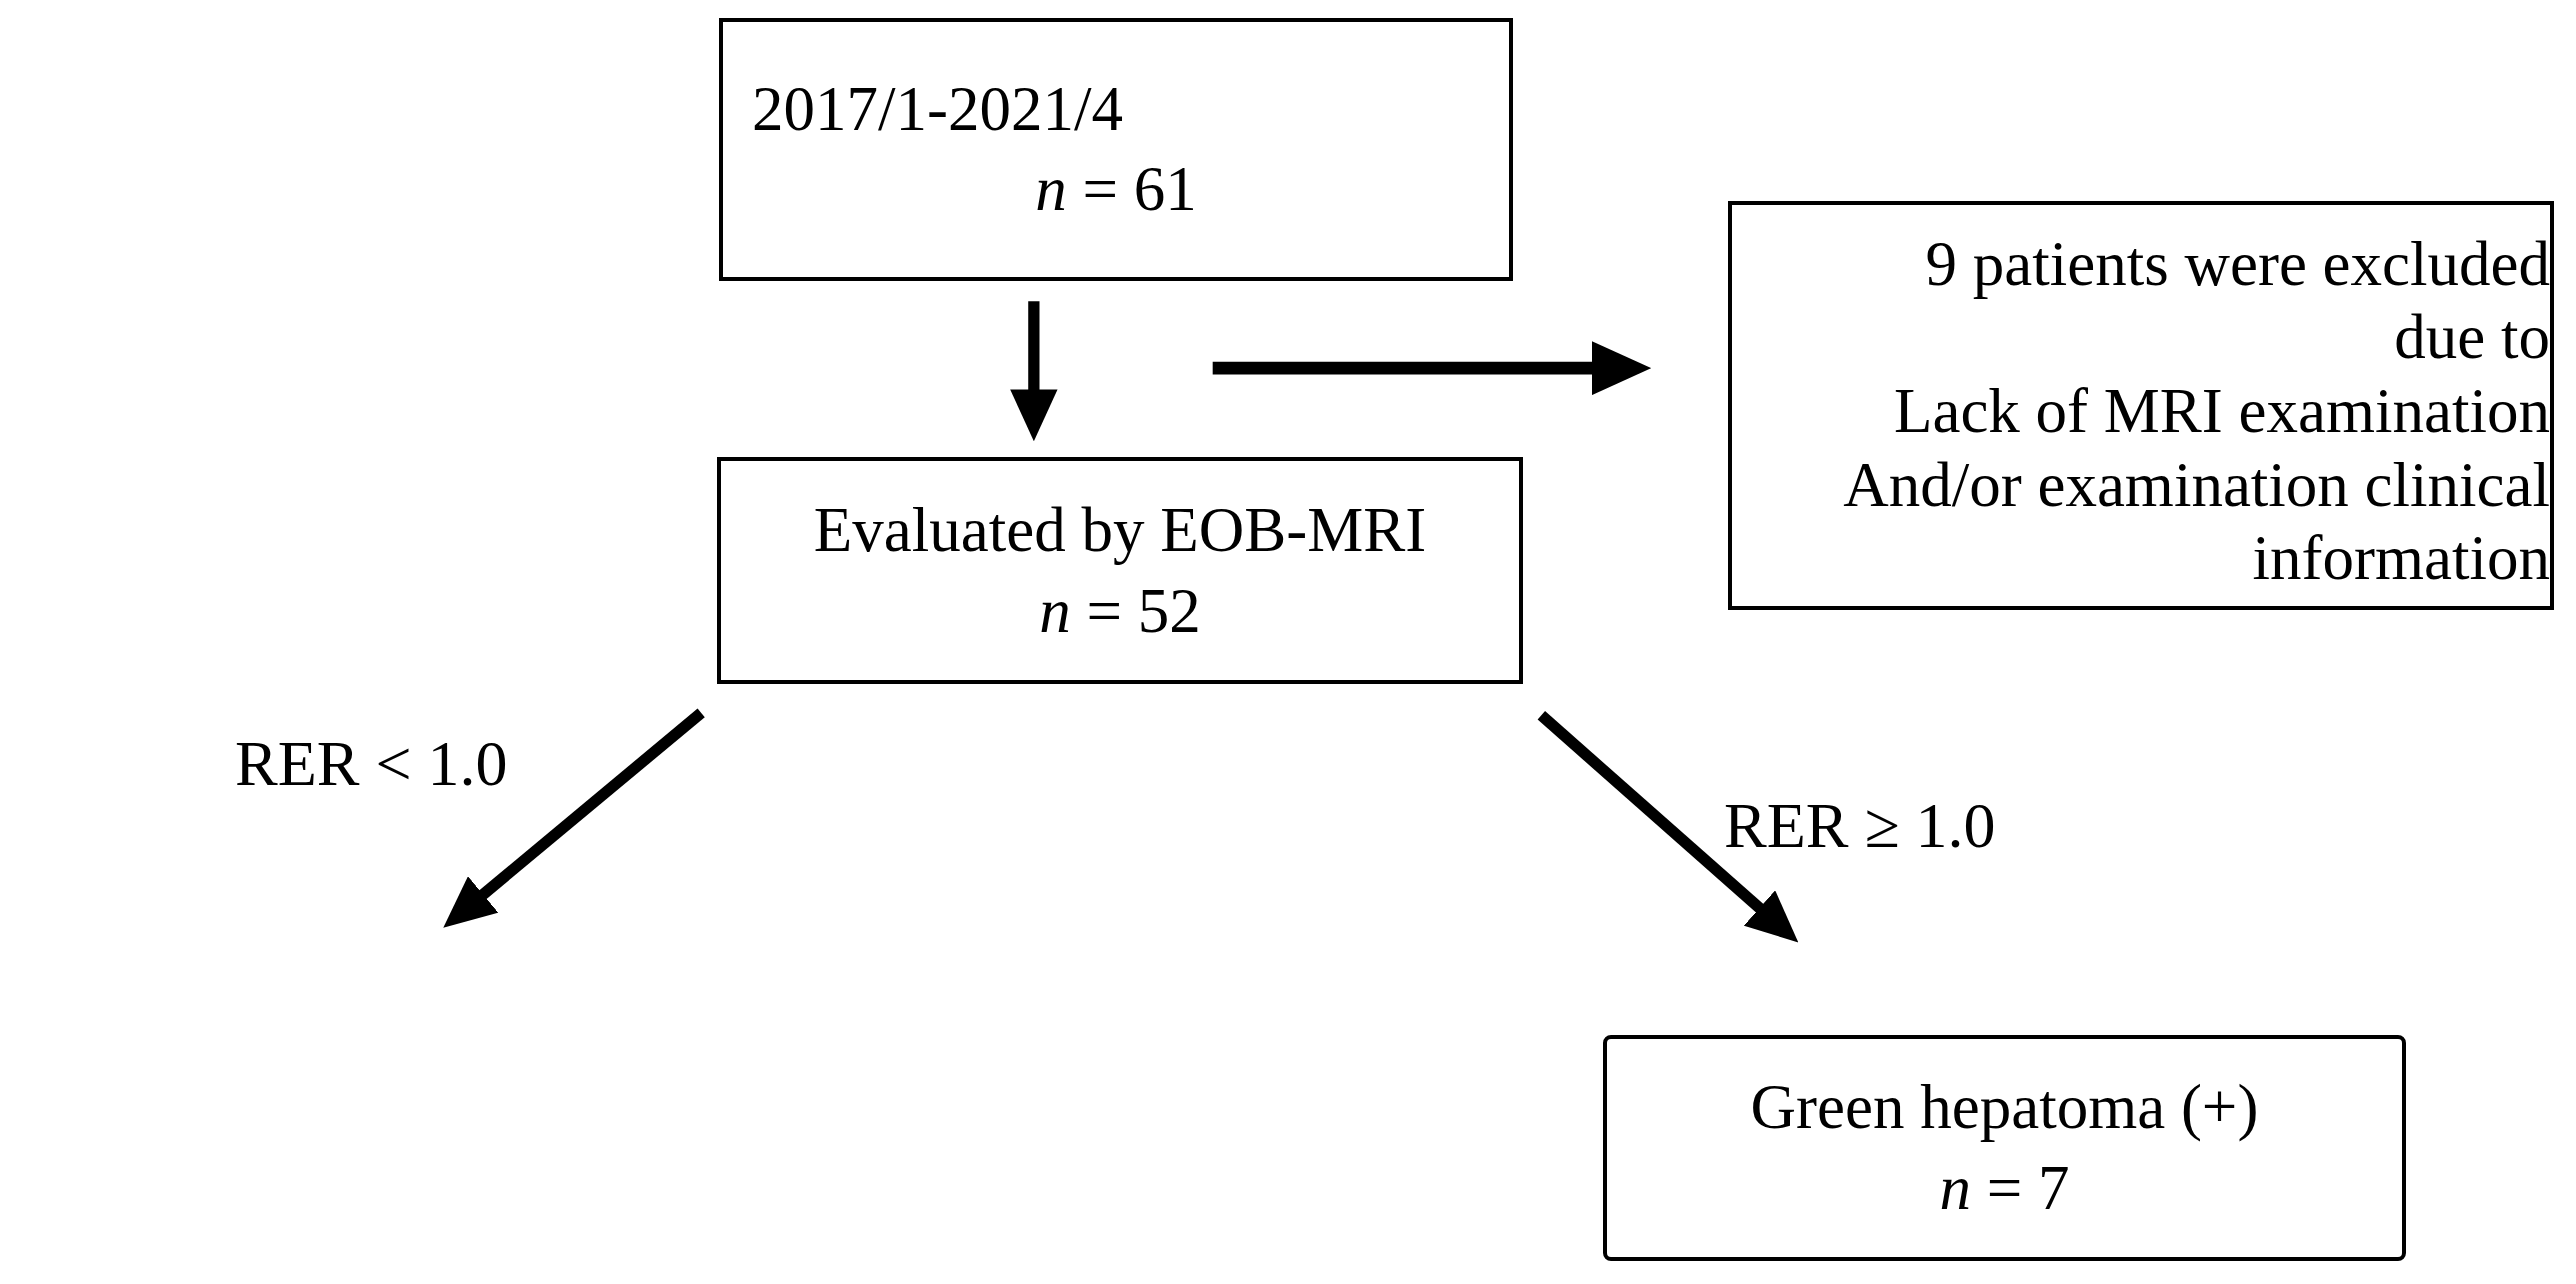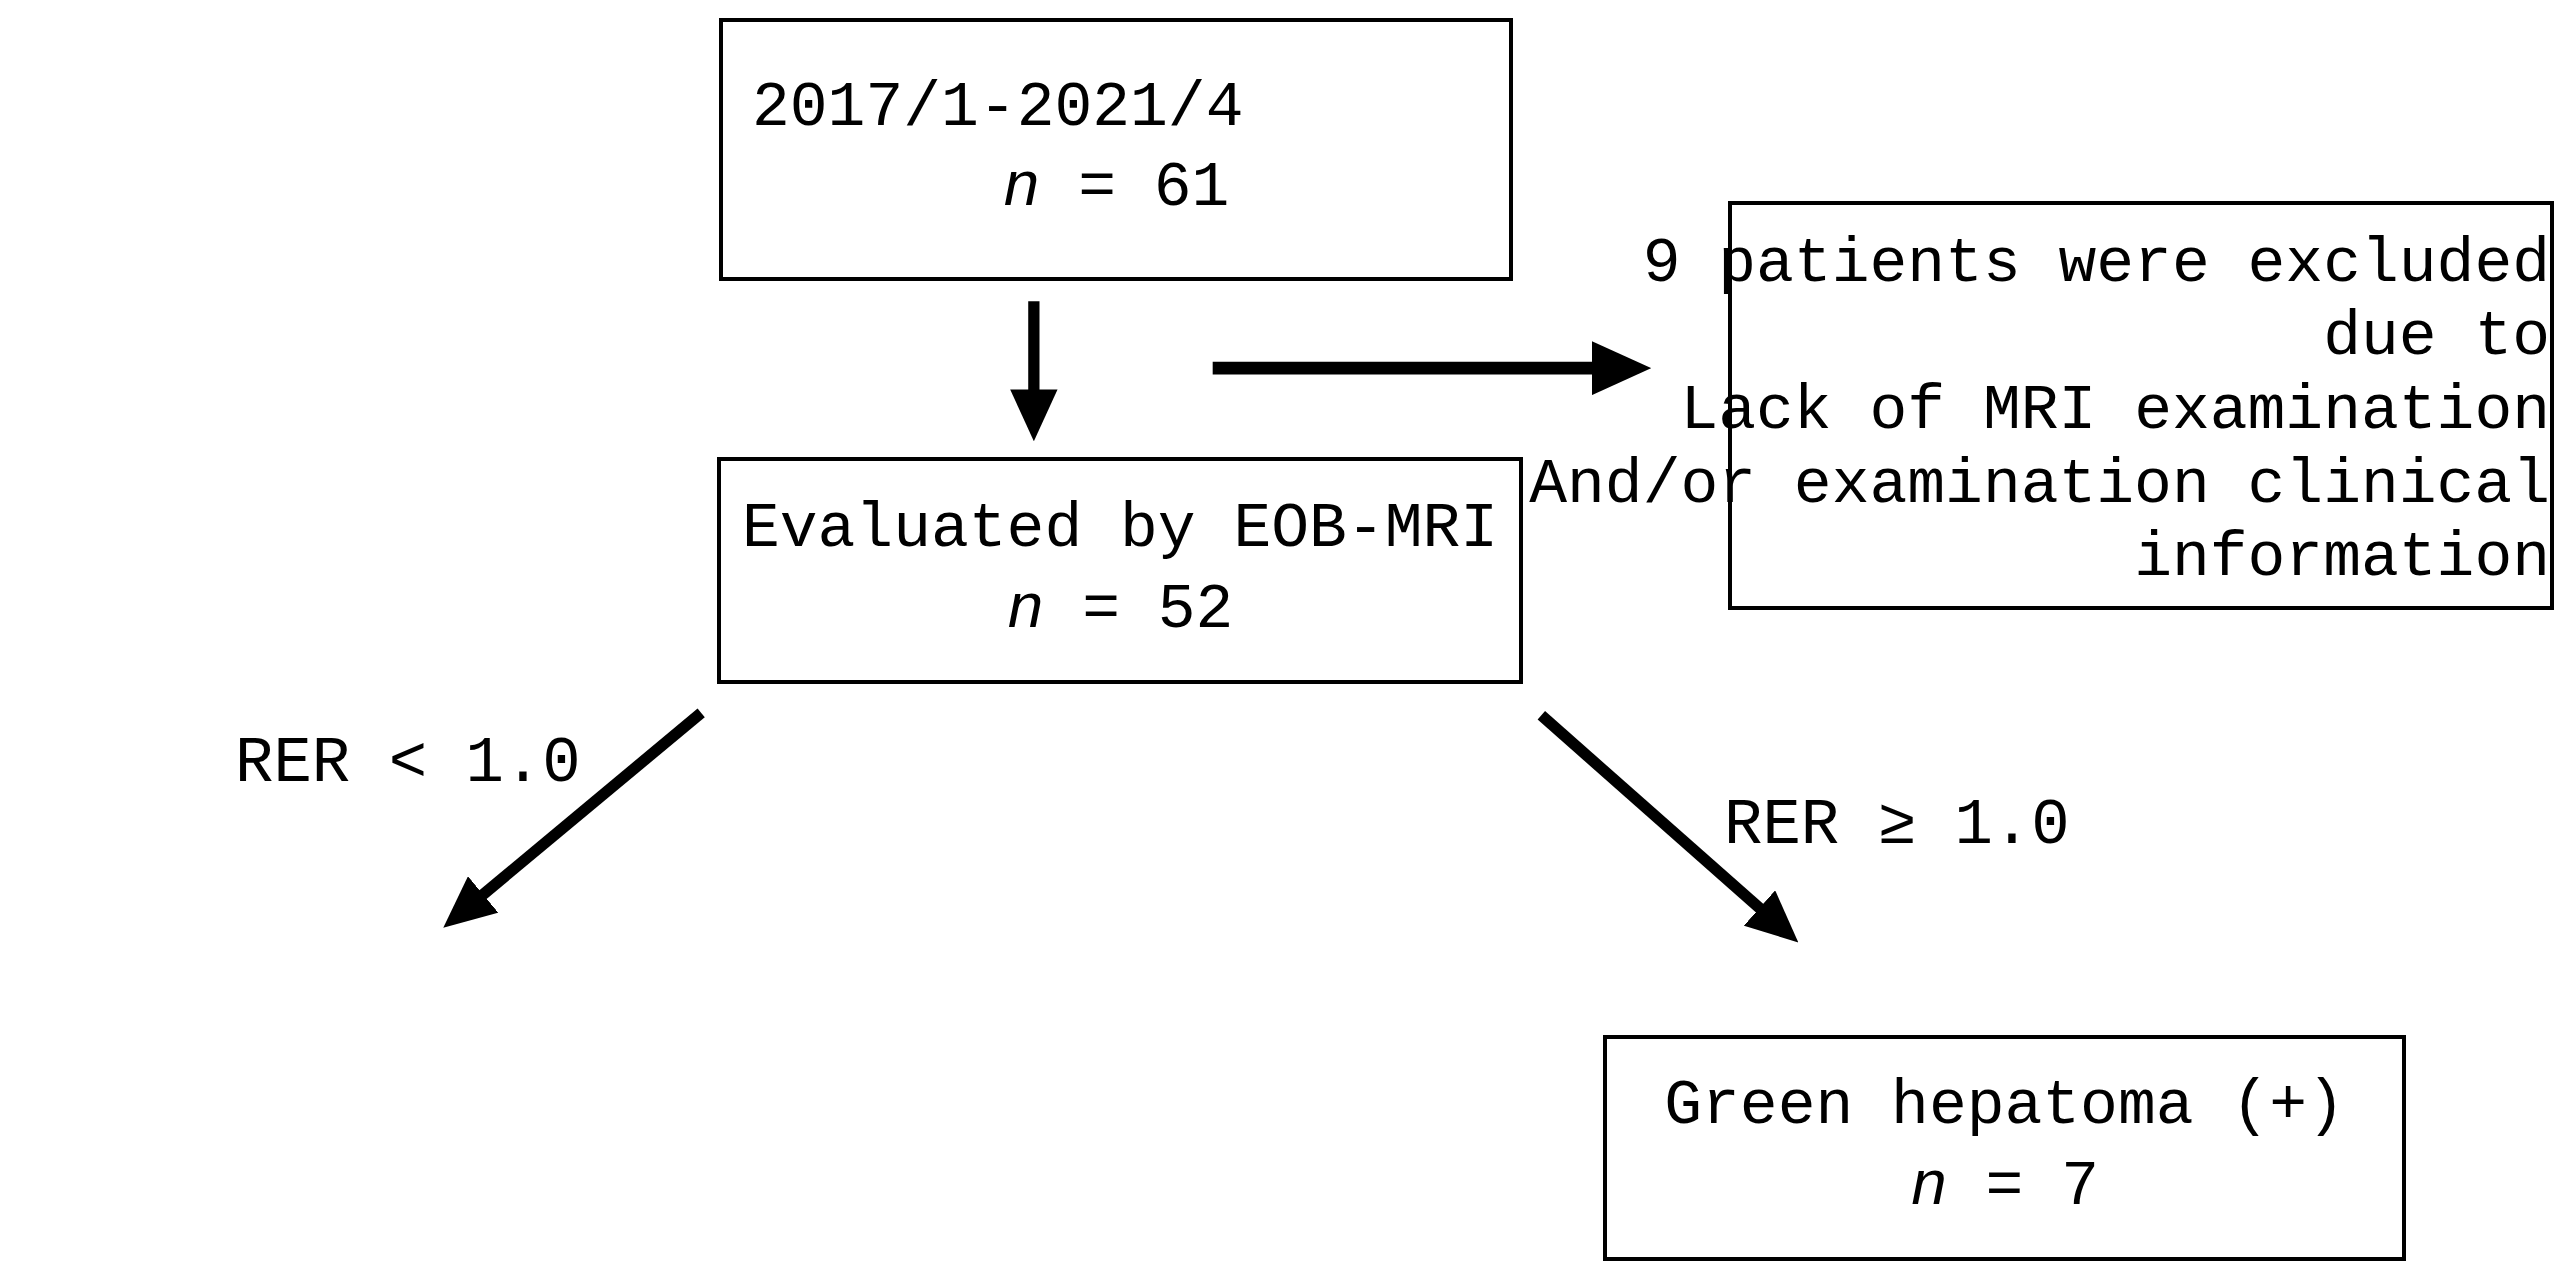--- a/index.html
+++ b/index.html
@@ -5,21 +5,21 @@
   html, body {
     margin: 0;
     padding: 0;
     background: #ffffff;
   }
   .stage {
     position: relative;
     width: 2576px;
     height: 1284px;
     background: #ffffff;
-    font-family: Liberation Mono, monospace;
+    font-family: Liberation Serif, serif;
     color: #000000;
     overflow: hidden;
   }
   .arrow-layer {
     position: absolute;
     left: 0; top: 0;
     width: 2576px;
     height: 1284px;
     pointer-events: none;
   }
@@ -83,19 +83,19 @@
 
   <div class="fbox center-align" style="left:717px; top:457px; width:806px; height:227px;">
     <div class="line">Evaluated by EOB-MRI</div>
     <div class="nline"><i>n</i><span> = 52</span></div>
   </div>
 
   <div class="branch-label" style="left:235px; top:732px;">RER &lt; 1.0</div>
   <div class="branch-label" style="left:1724px; top:794px;">RER ≥ 1.0</div>
 
 
-  <div class="fbox center-align" style="left:1603px; top:1035px; width:803px; height:226px;">
+  <div class="fbox center-align" style="left:1603px; top:1035px; width:803px; height:226px;border-radius:8px;">
     <div class="line">Green hepatoma (+)</div>
     <div class="nline"><i>n</i><span> = 7</span></div>
   </div>
 
 </div>
 
 
 </body></html>

